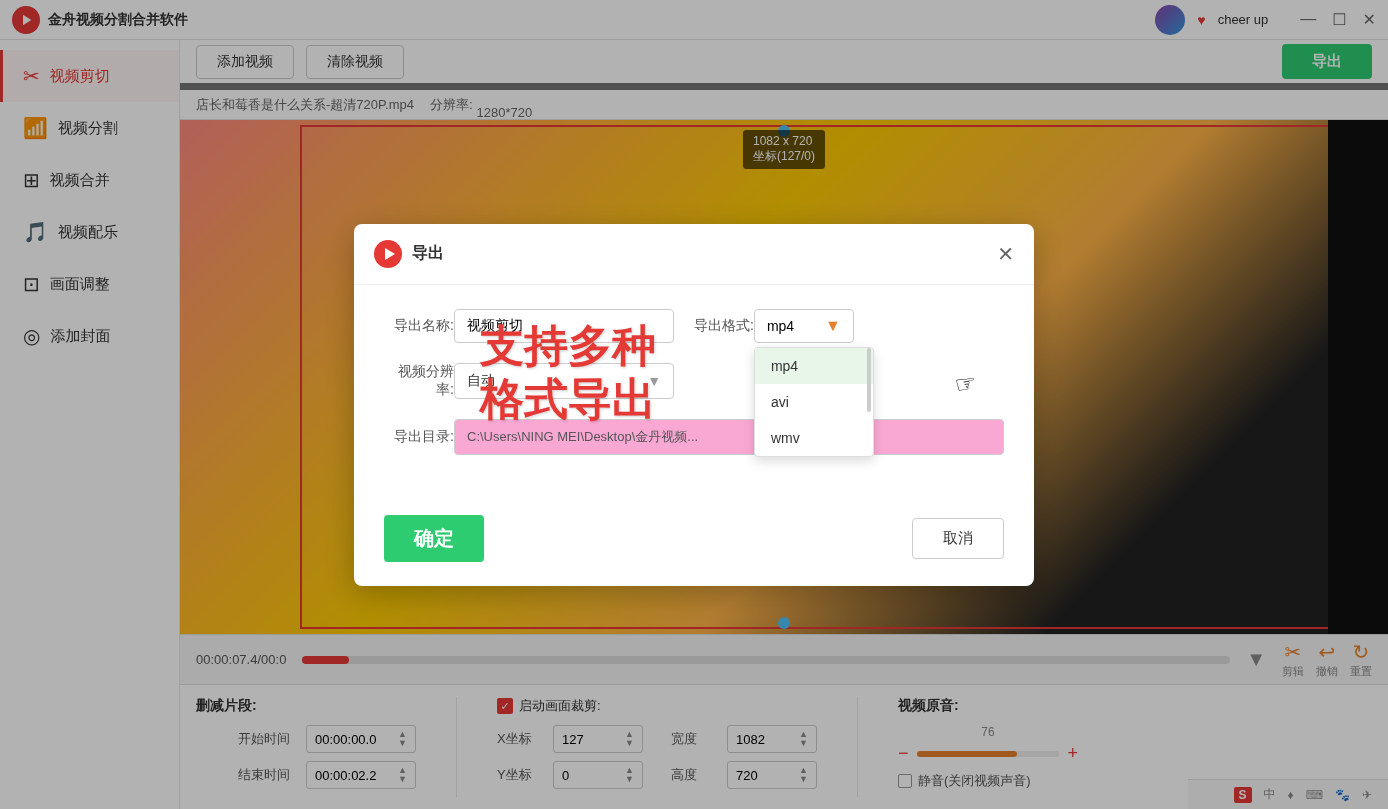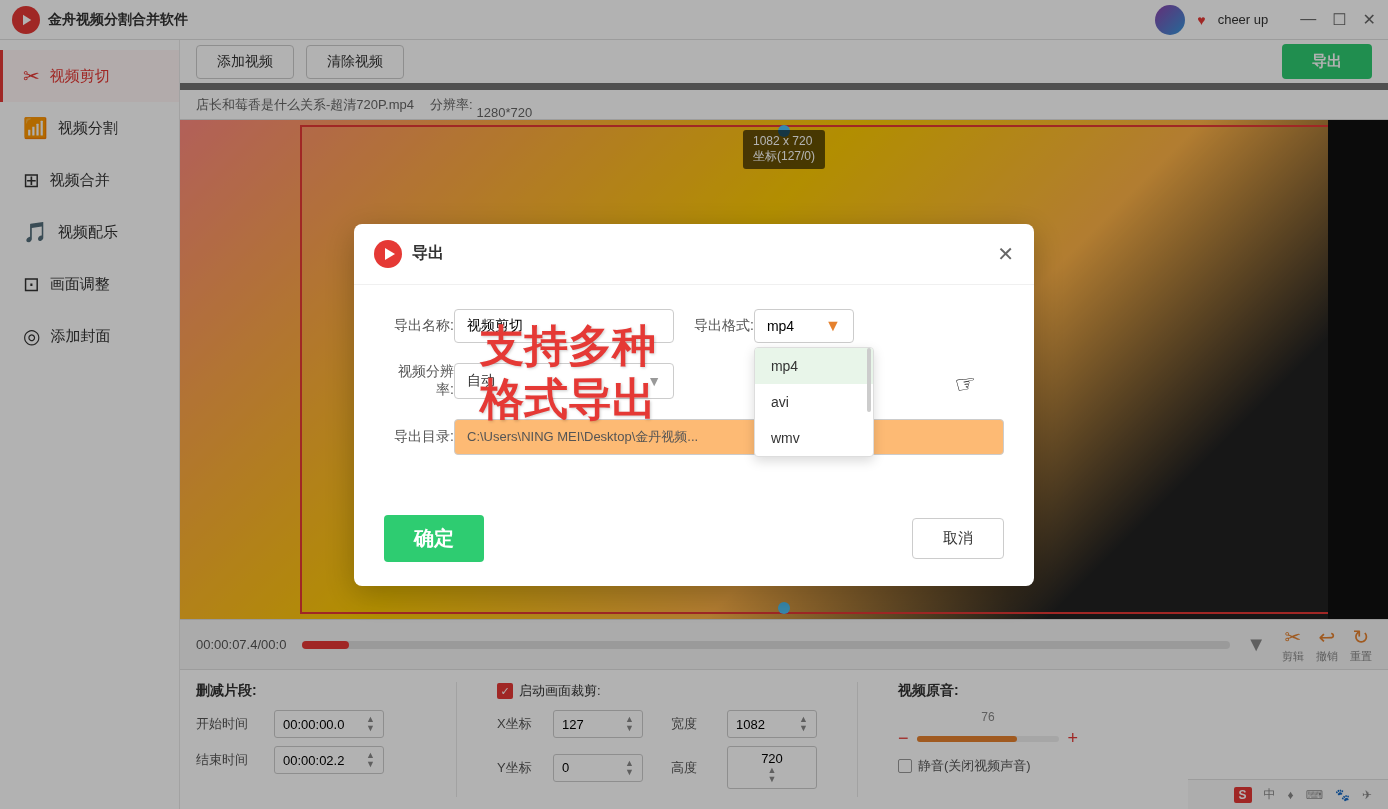--- a/index.html
+++ b/index.html
@@ -190,21 +190,21 @@
     .filter-icon { font-size: 20px; color: #888; }
 
     
     .bottom-section {
       background: #fff;
       padding: 12px 16px;
       border-top: 1px solid #e0e0e0;
     }
     .bottom-row { display: flex; gap: 30px; align-items: flex-start; }
     .section-title { font-size: 14px; color: #333; margin-bottom: 10px; font-weight: bold; }
-    .field-row { display: flex; align-items: center; gap: 18px; margin-bottom: 8px; }
+    .field-row { display: flex; align-items: center; gap: 8px; margin-bottom: 8px; justify-content: flex-end; }
     .field-label { font-size: 13px; color: #555; width: 60px; }
     .field-input {
       border: 1px solid #ccc;
       border-radius: 3px;
       padding: 4px 8px;
       font-size: 13px;
       width: 110px;
       display: flex; align-items: center; justify-content: space-between;
     }
     .spinner { display: flex; flex-direction: column; }
@@ -313,21 +313,21 @@
       color: #333;
       background: #fff;
     }
     .modal-path-input {
       flex: 1;
       border: 1px solid #ccc;
       border-radius: 4px;
       padding: 8px 12px;
       font-size: 14px;
       color: #333;
-      background: #fdba74;
+      background: #f9a8d4;
     }
     .modal-footer {
       display: flex;
       align-items: center;
       justify-content: space-between;
       padding: 16px 30px 24px;
     }
     .btn-confirm {
       background: #2ecc71;
       color: #fff;
@@ -536,21 +536,21 @@
           <div class="coord-row">
             <span class="coord-label">Y坐标</span>
             <div class="field-input" style="width:90px;">
               <span>0</span>
               <div class="spinner">
                   <span>▲</span>
                   <span>▼</span>
                 </div>
             </div>
             <span class="coord-label" style="margin-left:12px;">高度</span>
-            <div class="field-input" style="width:90px;flex-direction:column;">
+            <div class="field-input" style="width:90px;">
               <span>720</span>
               <div class="spinner">
                   <span>▲</span>
                   <span>▼</span>
                 </div>
             </div>
           </div>
         </div>
 
         <div class="v-divider"></div>

